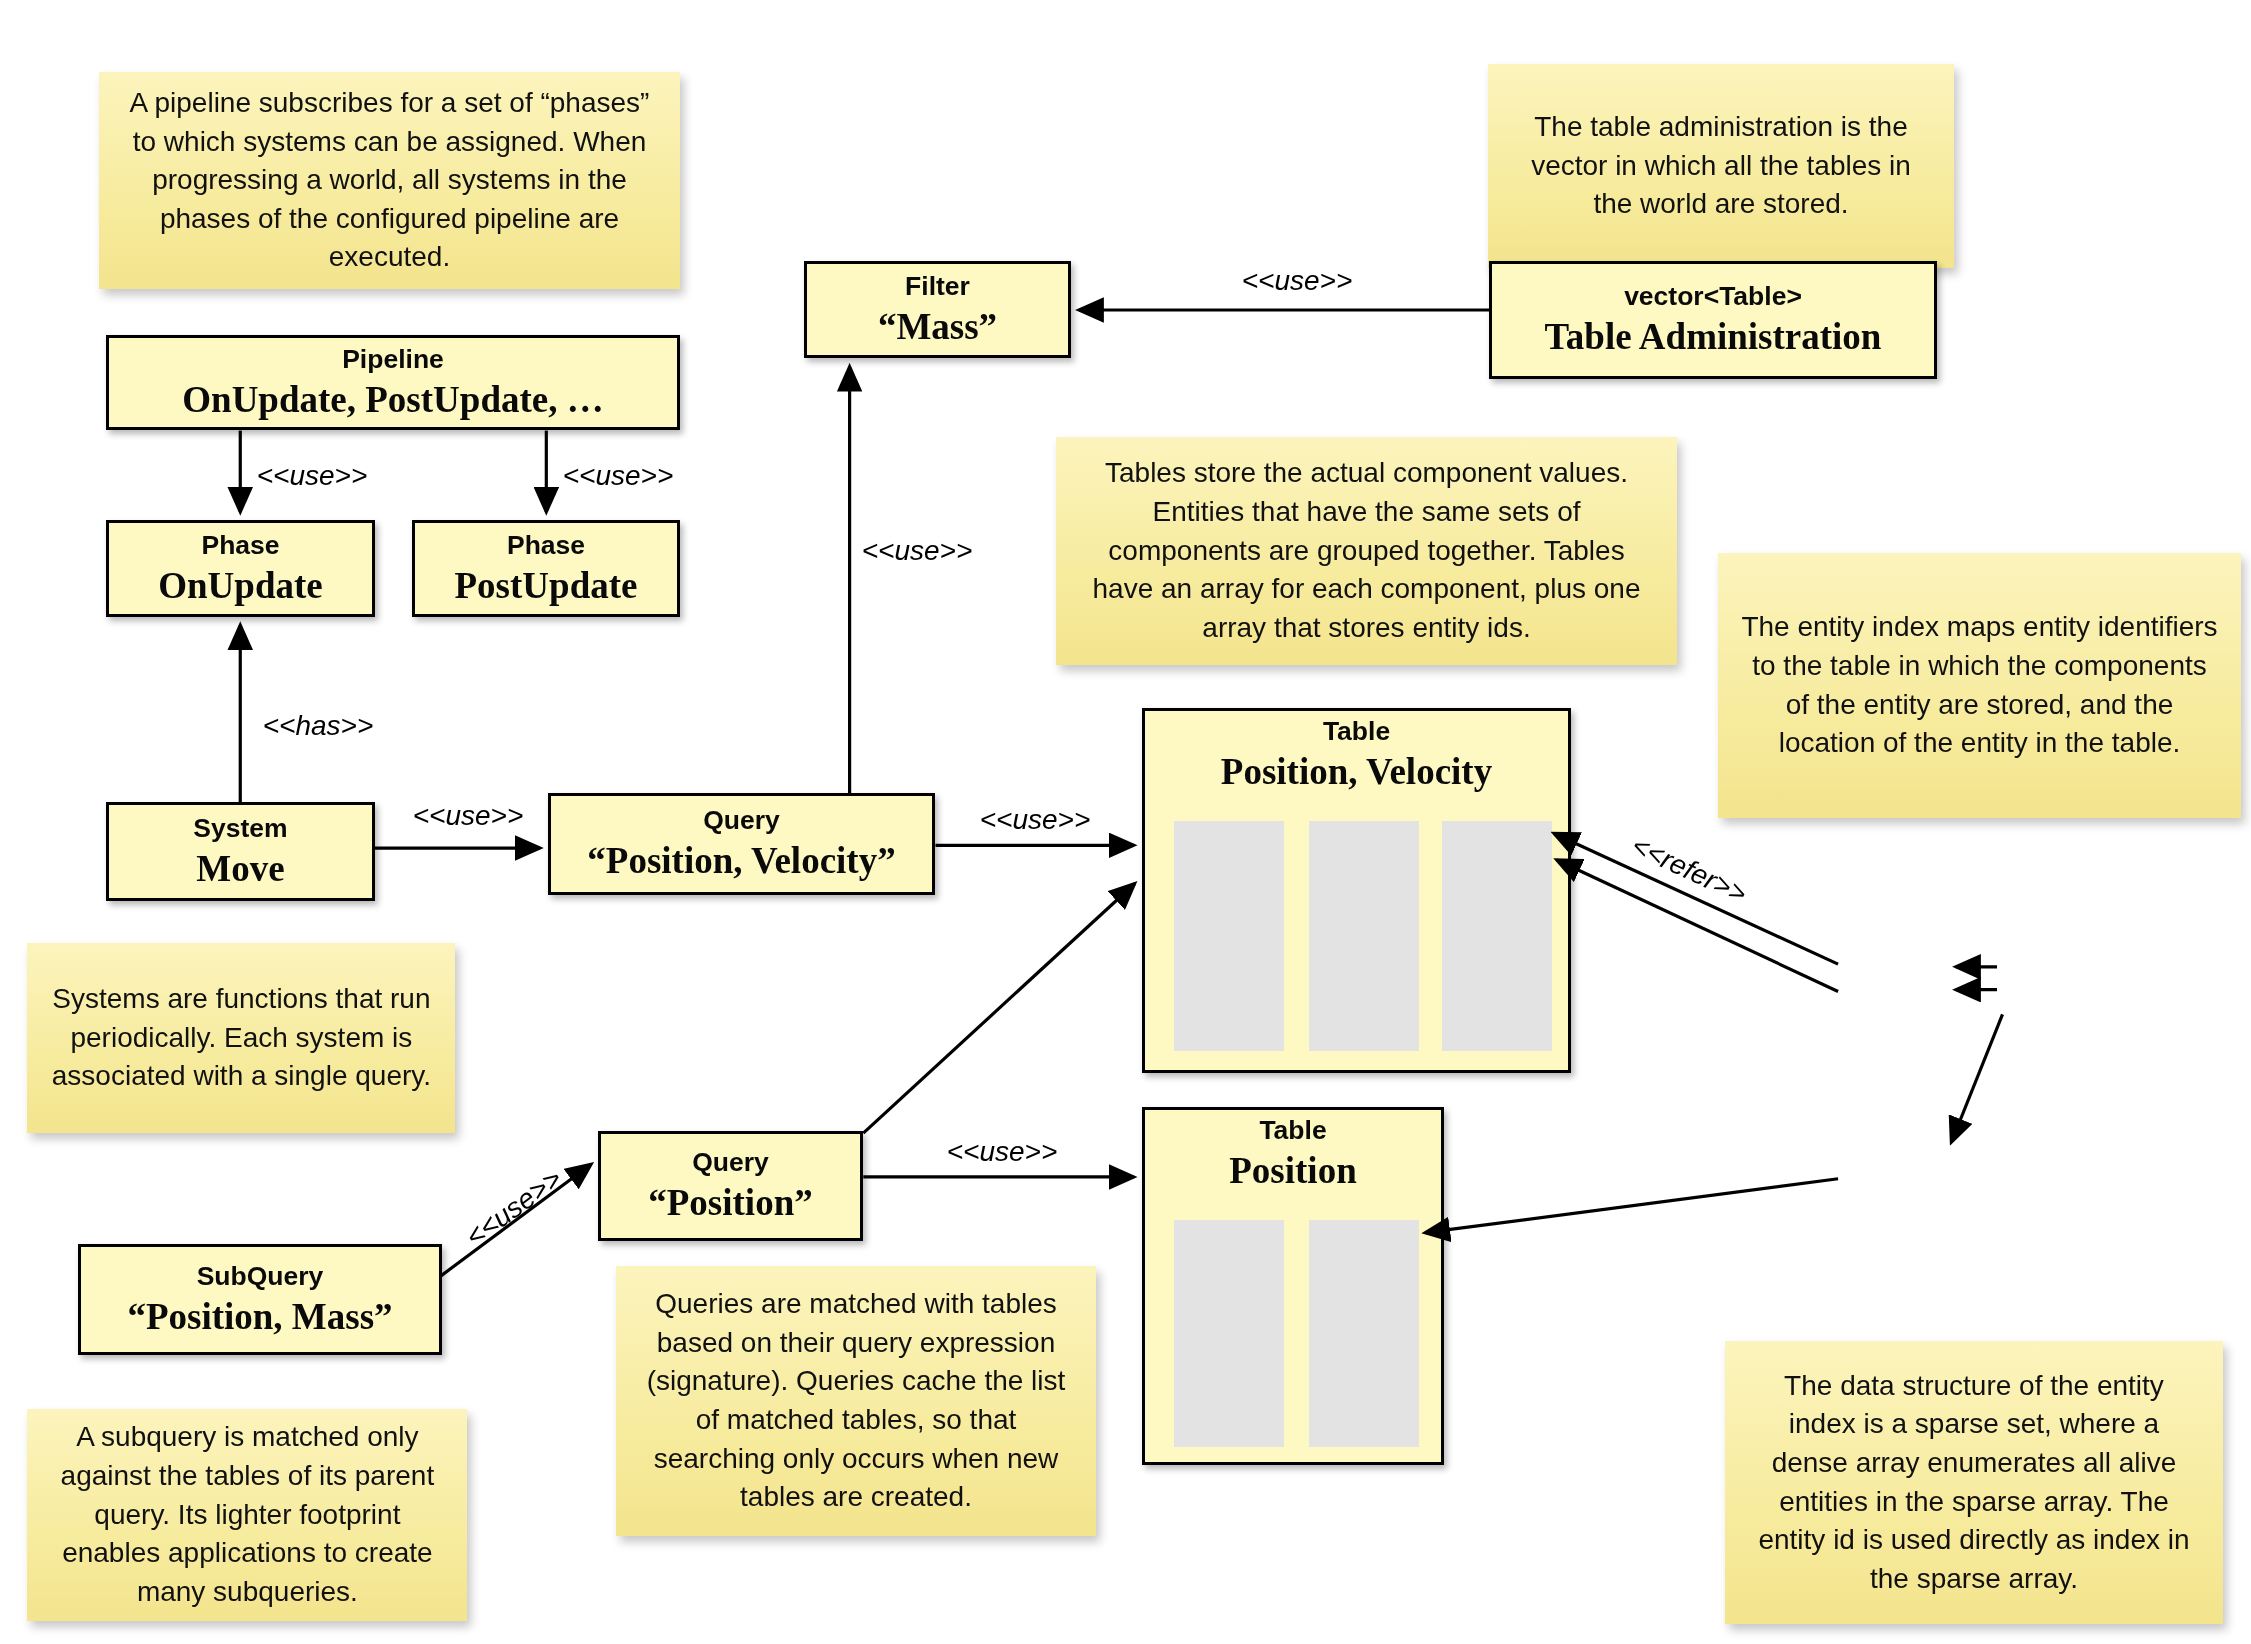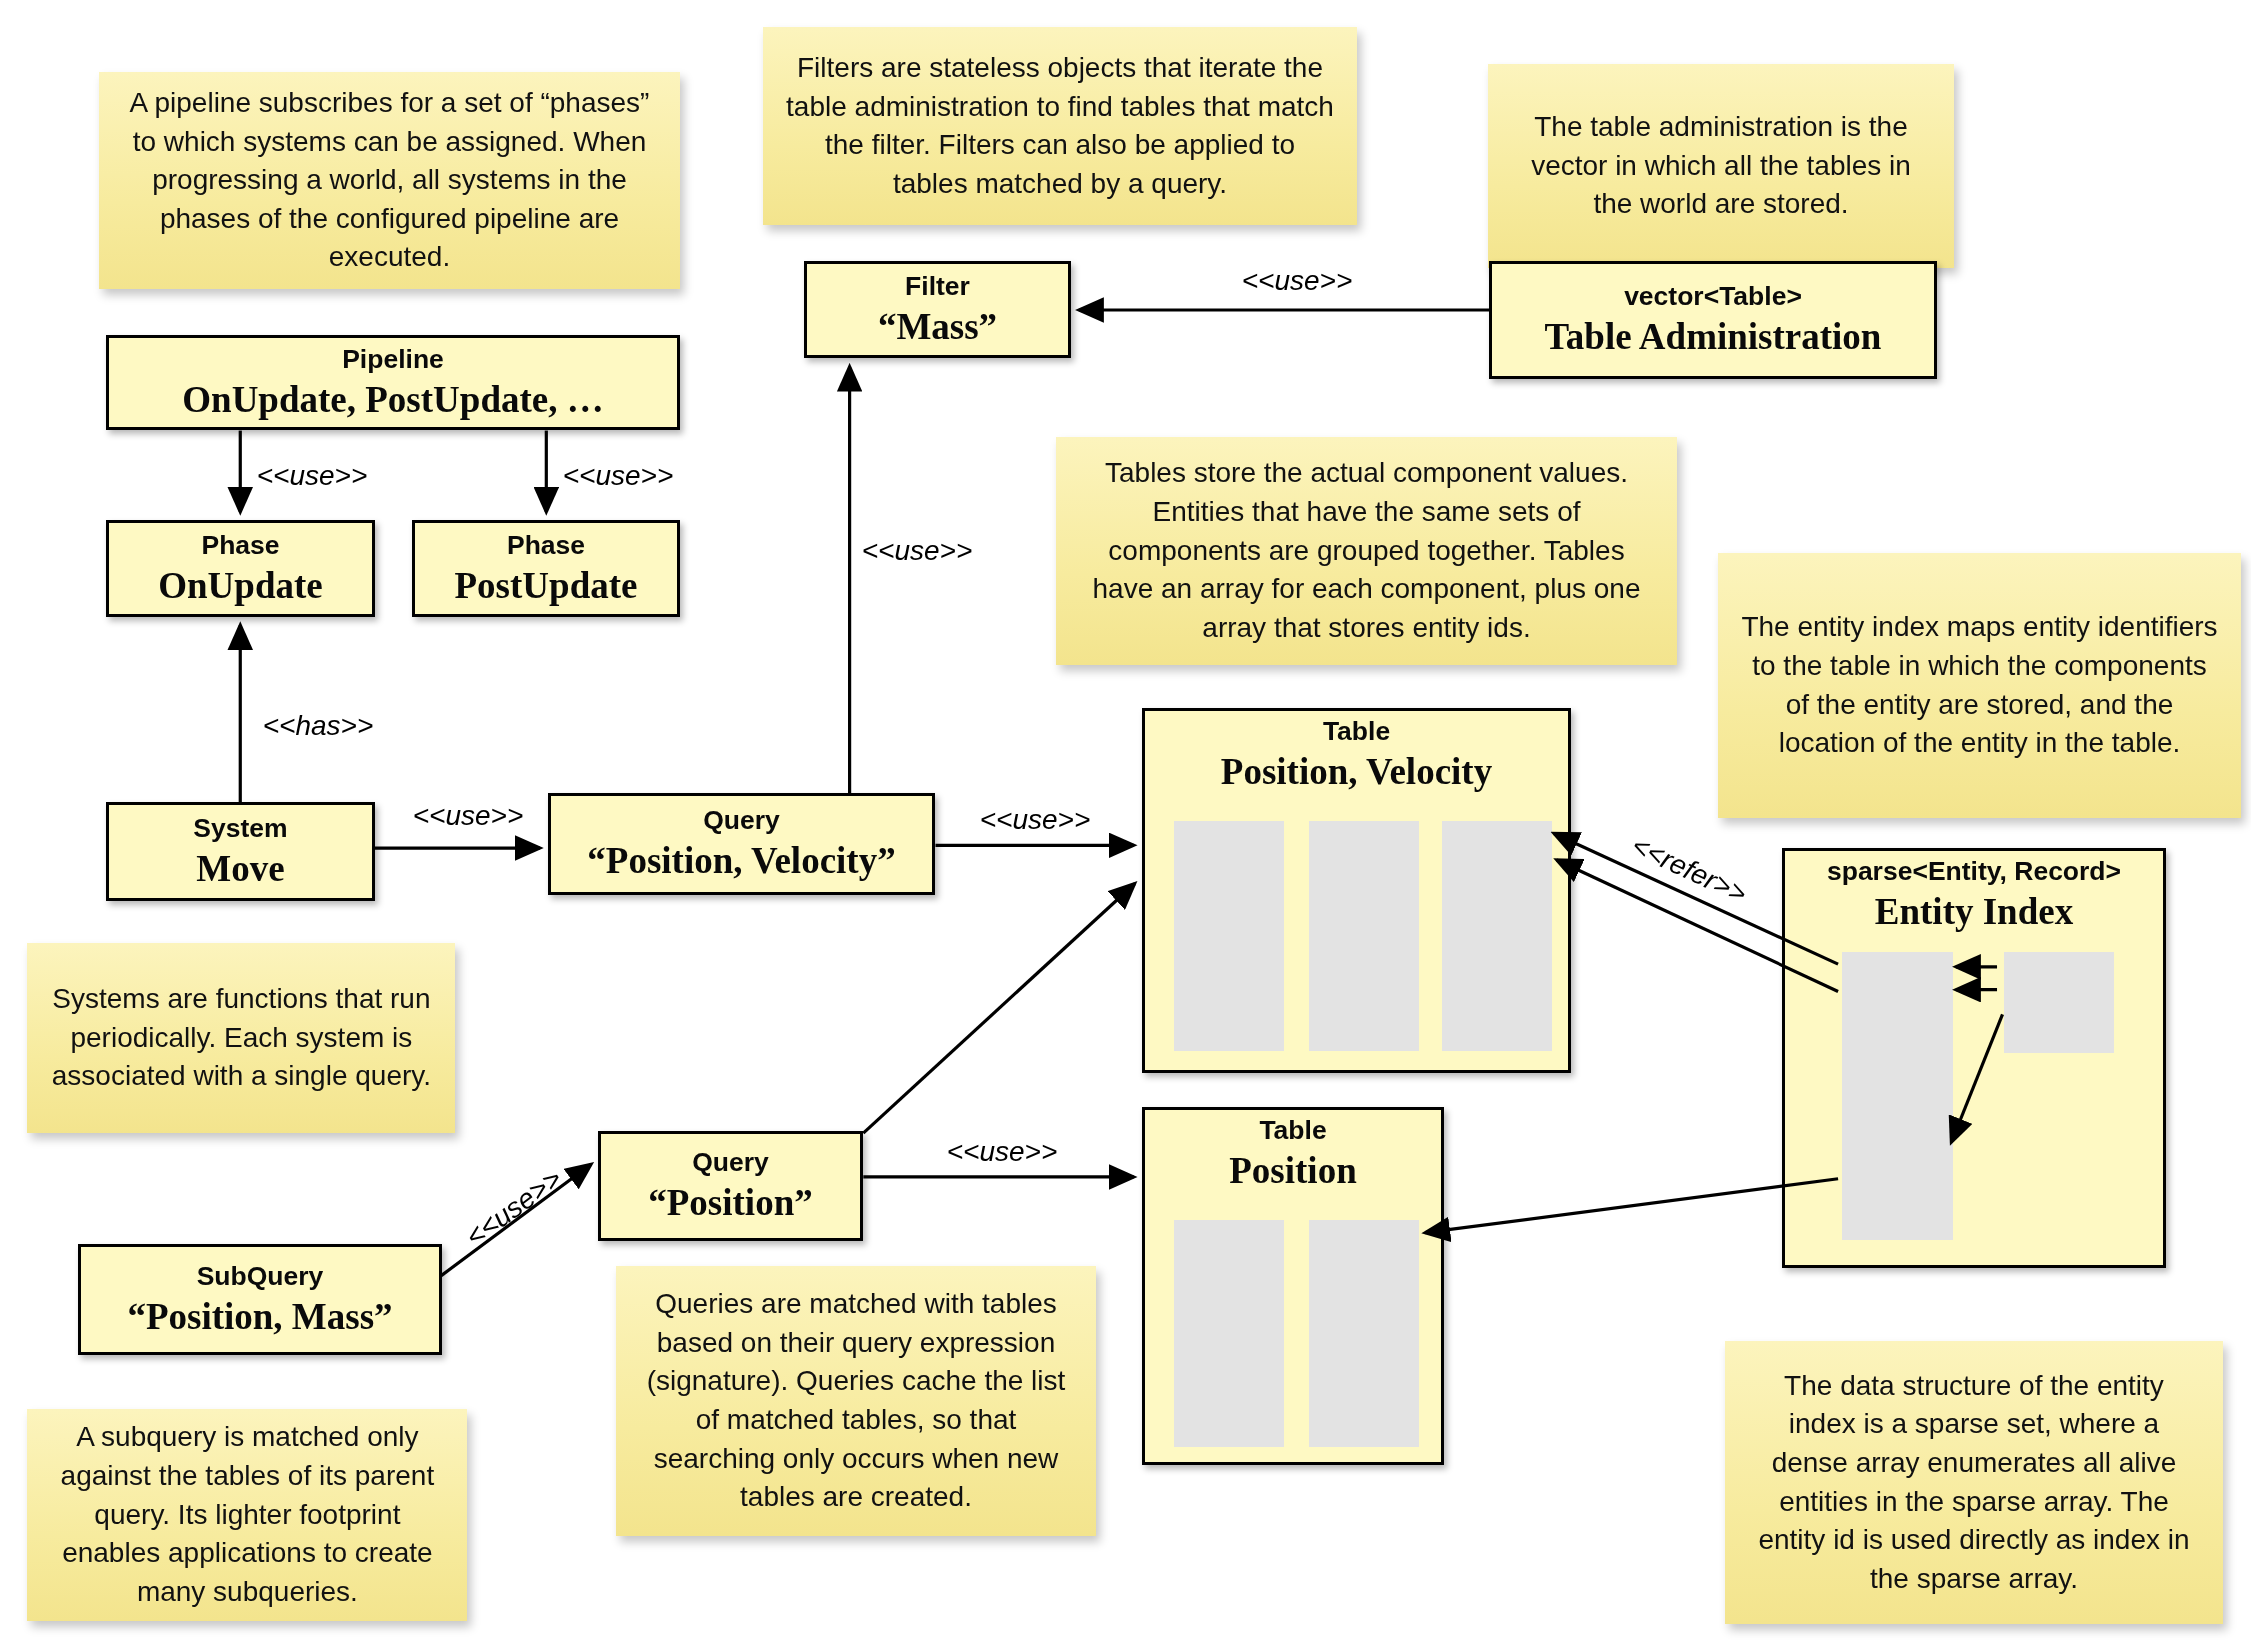--- a/index.html
+++ b/index.html
@@ -34,21 +34,20 @@
   .overlay { position:absolute; left:0; top:0; pointer-events:none; }
   .overlay line, .overlay path.edge { stroke:#000000; stroke-width:3.5; fill:none; }
 </style>
 </head>
 <body>
 
 <div id="canvas">
 
   <div class="note" style="left:99px; top:72px; width:581px; height:217px;">A pipeline subscribes for a set of “phases” to which systems can be assigned. When progressing a world, all systems in the phases of the configured pipeline are executed.</div>
 
-  <div class="note" style="left:763px; top:27.4px; width:594px; height:198px;">Filters are stateless objects that iterate the table administration to find tables that match the filter. Filters can also be applied to tables matched by a query.</div>
 
   <div class="note" style="left:1488px; top:64px; width:466px; height:204px;">The table administration is the vector in which all the tables in the world are stored.</div>
 
   <div class="note" style="left:1056px; top:437px; width:621px; height:228px;">Tables store the actual component values. Entities that have the same sets of components are grouped together. Tables have an array for each component, plus one array that stores entity ids.</div>
 
   <div class="note" style="left:1718px; top:553px; width:523px; height:265px;">The entity index maps entity identifiers to the table in which the components of the entity are stored, and the location of the entity in the table.</div>
 
   <div class="note" style="left:27.4px; top:943px; width:428px; height:190px;">Systems are functions that run periodically. Each system is associated with a single query.</div>
 
   <div class="note" style="left:580px; top:1266px; width:480px; height:270px;margin-left:36px;">Queries are matched with tables based on their query expression (signature). Queries cache the list of matched tables, so that searching only occurs when new tables are created.</div>
@@ -100,26 +99,20 @@
     <div class="bar" style="left:297px; top:110px; width:110px; height:230px;"></div>
   </div>
 
   <div class="ubox tbox" style="left:1142px; top:1107px; width:302px; height:358px;">
     <div class="stereo">Table</div>
     <div class="bname">Position</div>
     <div class="bar" style="left:29px;  top:110px; width:110px; height:227px;"></div>
     <div class="bar" style="left:164px; top:110px; width:110px; height:227px;"></div>
   </div>
 
-  <div class="ubox tbox" style="left:1782px; top:848px; width:384px; height:420px;">
-    <div class="stereo">sparse&lt;Entity, Record&gt;</div>
-    <div class="bname">Entity Index</div>
-    <div class="bar" style="left:57px;  top:101px; width:111px; height:288px;"></div>
-    <div class="bar" style="left:219px; top:101px; width:110px; height:101px;"></div>
-  </div>
 
   <div class="ubox" style="left:598px; top:1131px; width:265px; height:110px;">
     <div class="stereo">Query</div>
     <div class="bname">“Position”</div>
   </div>
 
   <div class="ubox" style="left:78px; top:1244px; width:364px; height:111px;">
     <div class="stereo">SubQuery</div>
     <div class="bname">“Position, Mass”</div>
   </div>

